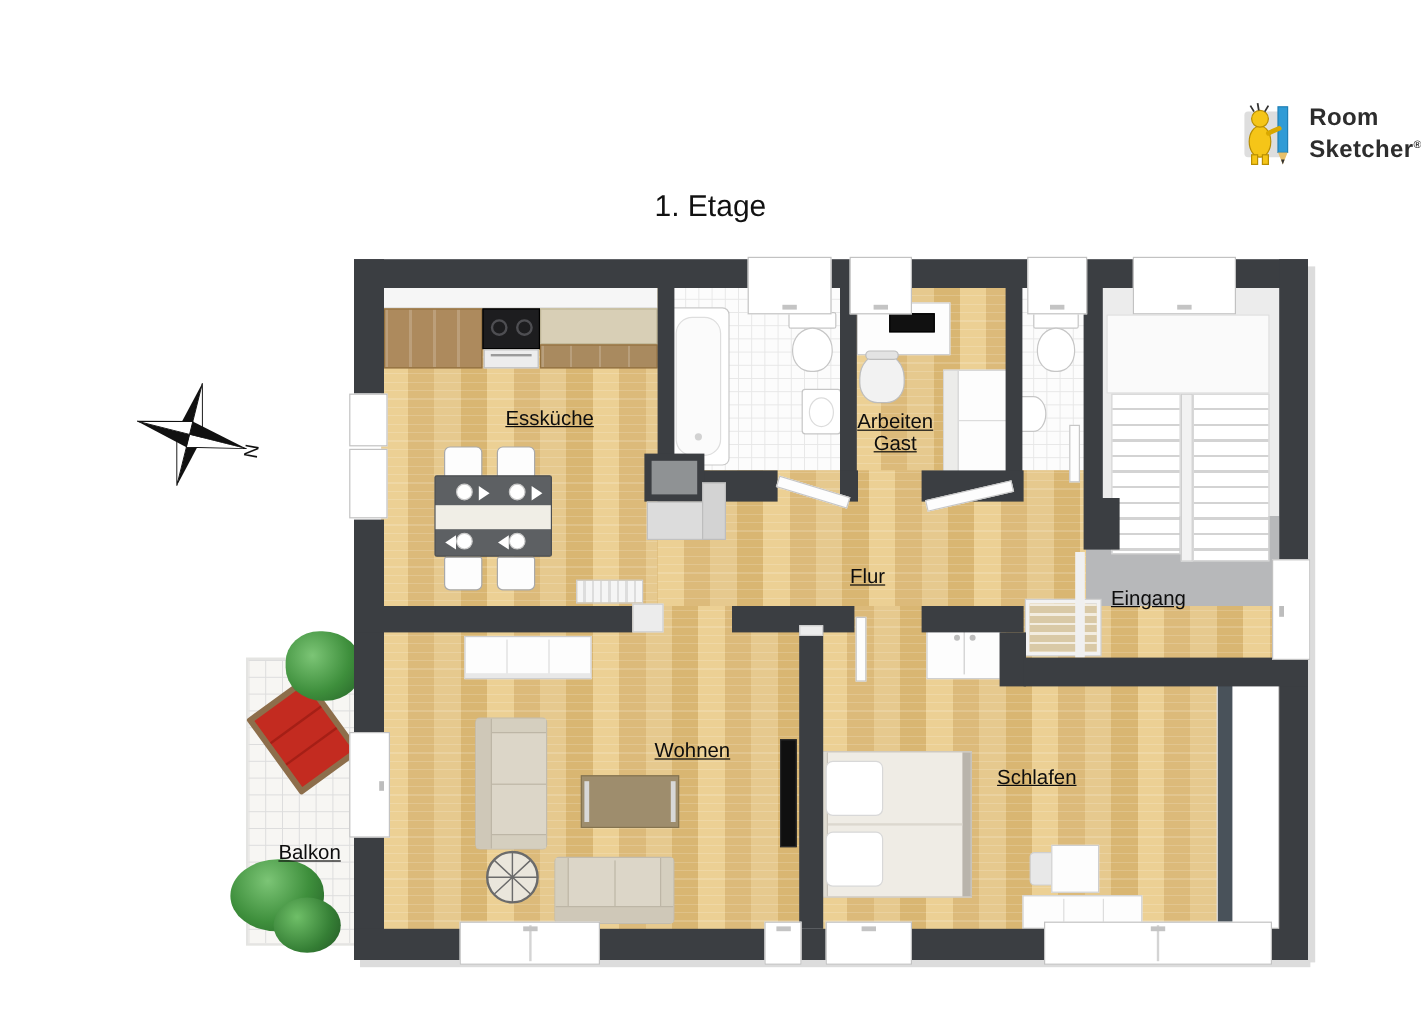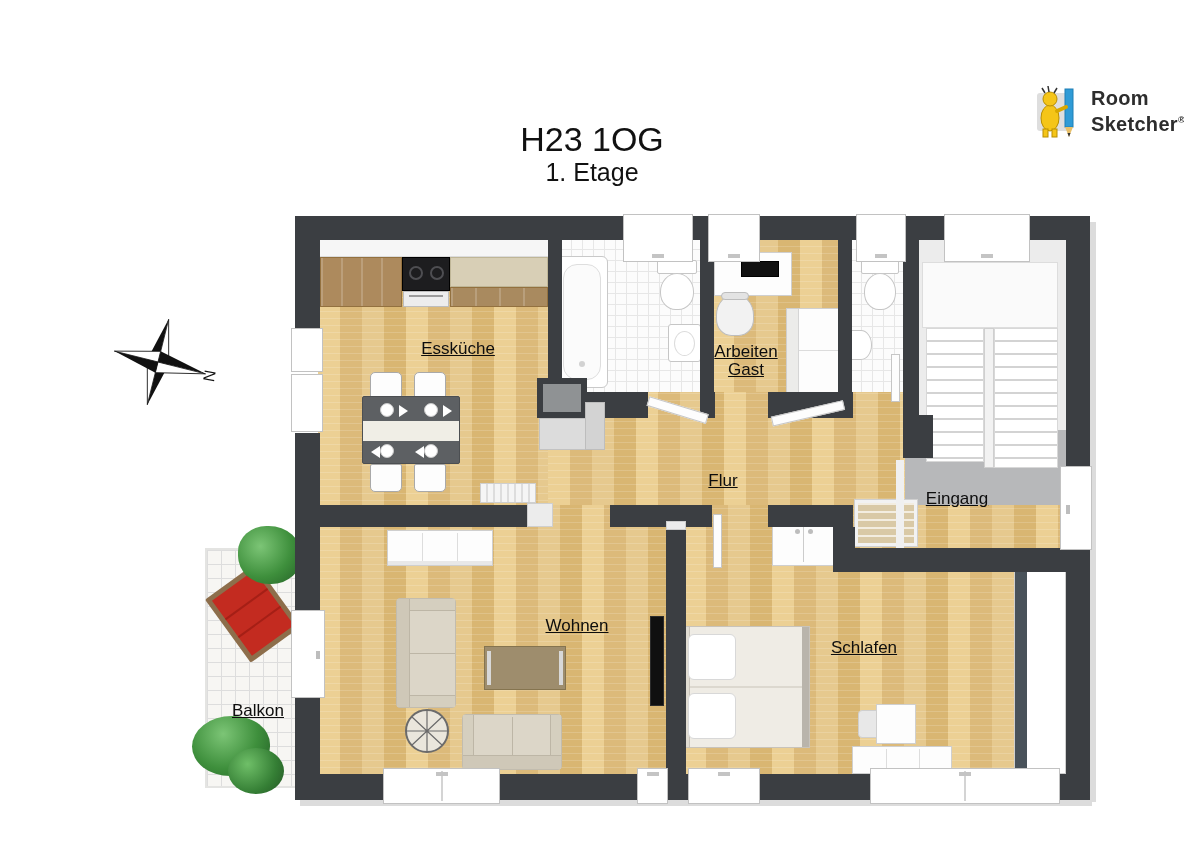--- a/index.html
+++ b/index.html
@@ -31,21 +31,20 @@
               transform:translate(-50%,-50%);white-space:nowrap;text-align:center;text-decoration:underline;}
   .furn{background:#fdfdfd;border:1px solid #cfcfcf;}
   .beige{background:#dcd6c8;border:1px solid #c2bcae;}
   .title{position:absolute;left:0;width:100%;text-align:center;}
 </style>
 </head>
 <body>
 
 <div id="canvas">
 
-  <div class="title" style="top:120px;font-size:34px;">H23 1OG</div>
   <div class="title" style="top:158px;font-size:25px;">1. Etage</div>
 
   <div class="abs" style="left:1035px;top:48px;width:145px;height:58px;display:flex;align-items:center;margin-top:35px;">
     <span class="abs" style="left:0;top:2px;width:50px;height:54px;">
       <svg width="50" height="54" viewBox="0 0 50 54">
         <rect x="2" y="8" width="32" height="38" rx="3" fill="#dedede"></rect>
         <rect x="30" y="4" width="8" height="38" fill="#2f9bd6" stroke="#1f7fb5" stroke-width="1"></rect>
         <polygon points="30,42 38,42 34,52" fill="#e8c06a"></polygon>
         <polygon points="32.5,48 35.5,48 34,52" fill="#333"></polygon>
         <ellipse cx="15" cy="33" rx="9" ry="13" fill="#f5c518" stroke="#b98e00" stroke-width="1"></ellipse>

